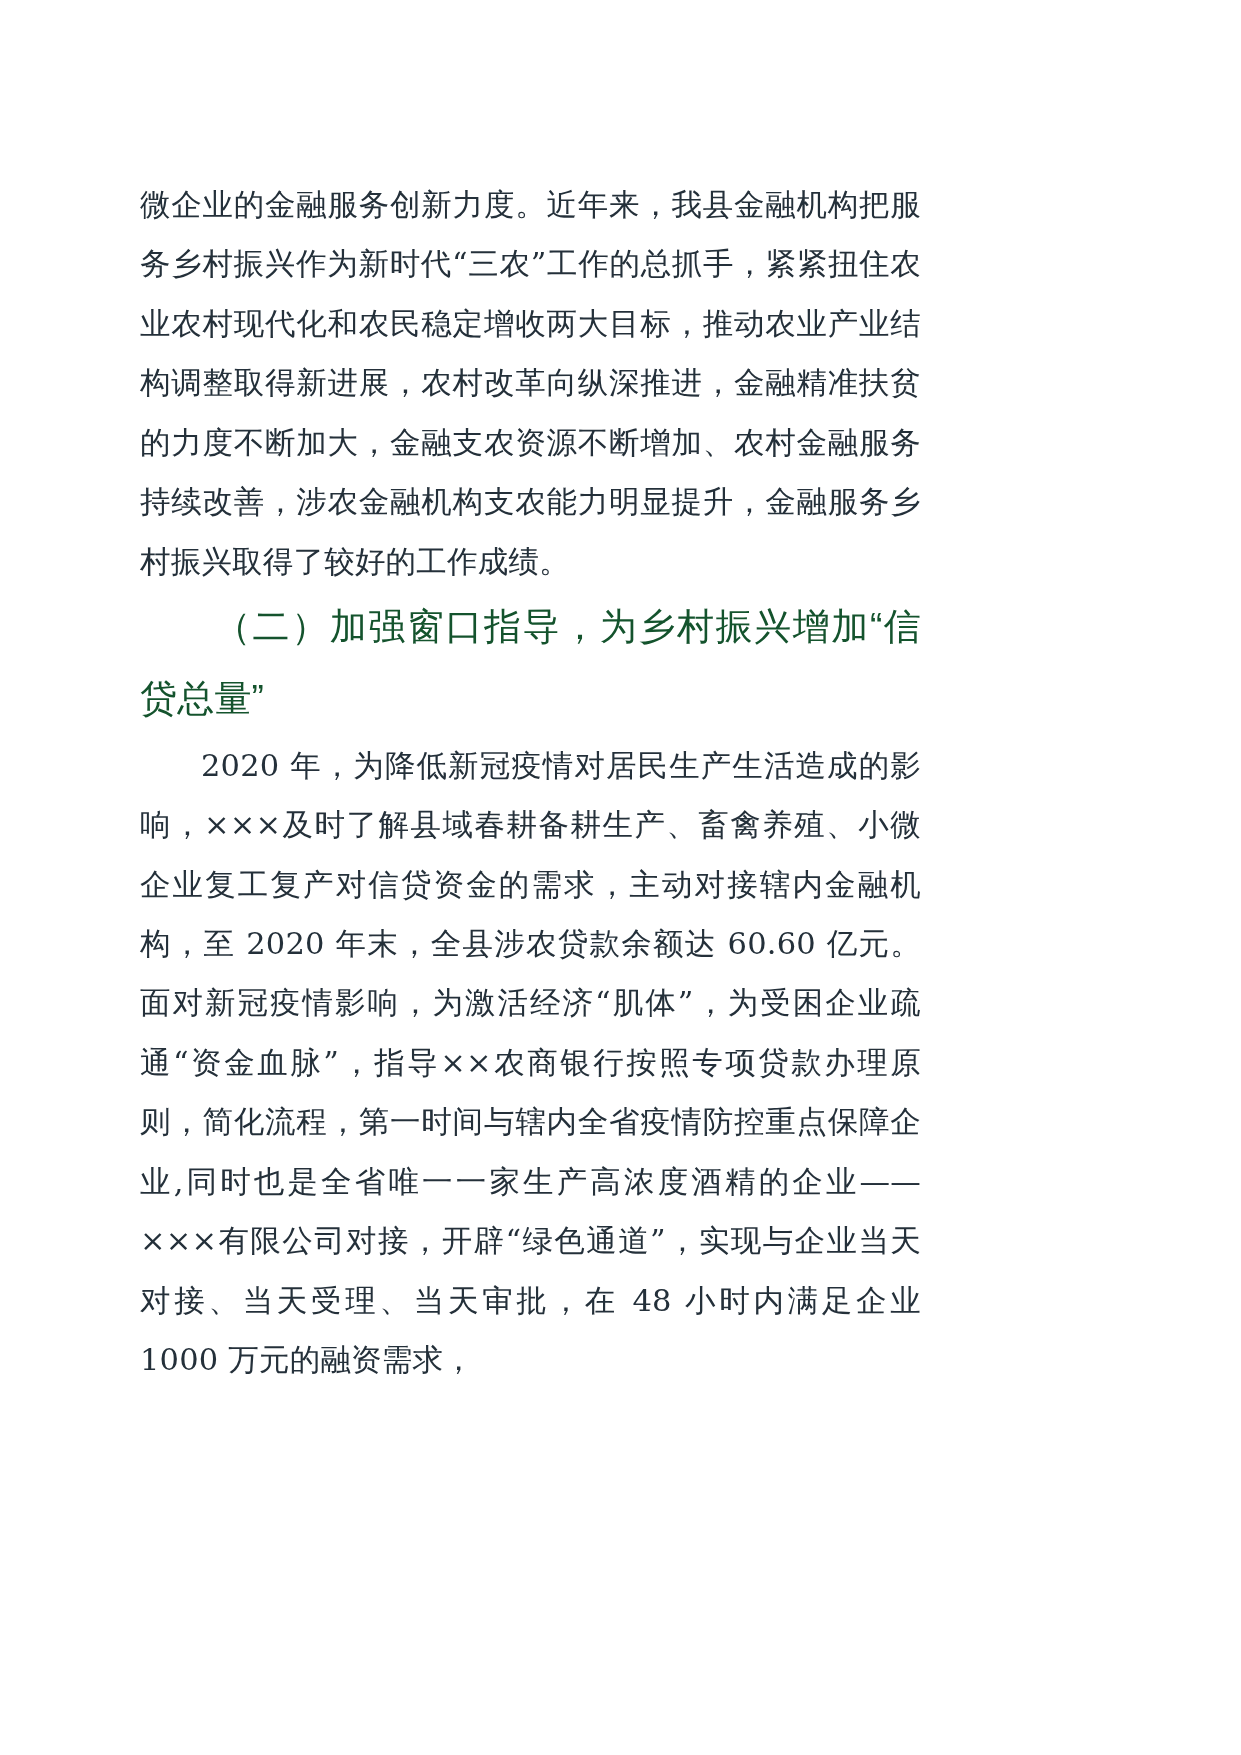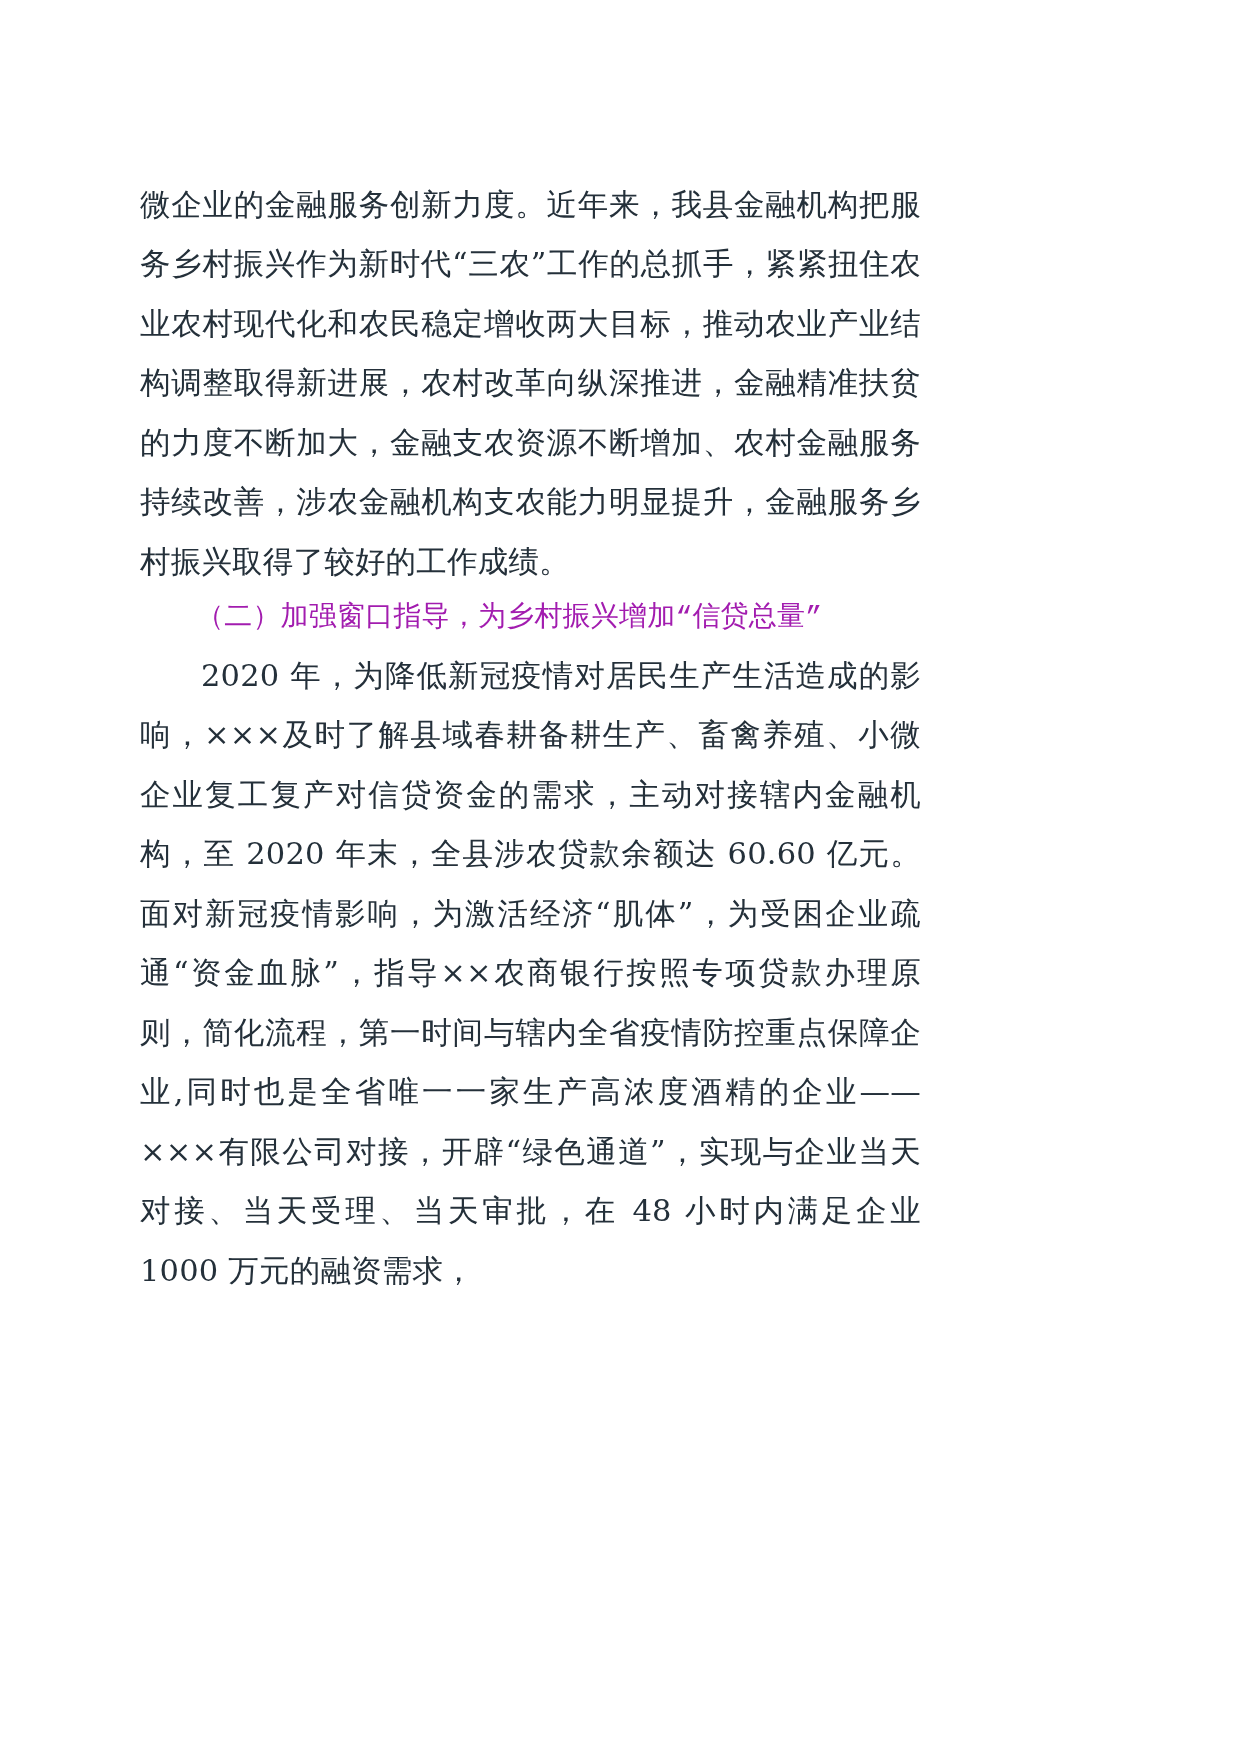--- a/index.html
+++ b/index.html
@@ -32,24 +32,24 @@
   .para {
     margin: 0 0 0 0;
     text-indent: 2em;
   }
   .para.no-indent {
     text-indent: 0;
   }
   .heading {
     margin: 0;
     text-indent: 2em;
-    color: #a21caf;
-    font-size: 28px;
+    color: #14532d;
+    font-size: 37px;
     line-height: 1.95;
-    font-family: Liberation Mono, monospace;
+    font-family: Liberation Sans, sans-serif;
     font-weight: normal;
   }
 </style>
 </head>
 <body>
 
 <div class="page">
   <div class="doc-body">
     <p class="para no-indent">微企业的金融服务创新力度。近年来，我县金融机构把服务乡村振兴作为新时代“三农”工作的总抓手，紧紧扭住农业农村现代化和农民稳定增收两大目标，推动农业产业结构调整取得新进展，农村改革向纵深推进，金融精准扶贫的力度不断加大，金融支农资源不断增加、农村金融服务持续改善，涉农金融机构支农能力明显提升，金融服务乡村振兴取得了较好的工作成绩。</p>
     <p class="heading">（二）加强窗口指导，为乡村振兴增加“信贷总量”</p>

